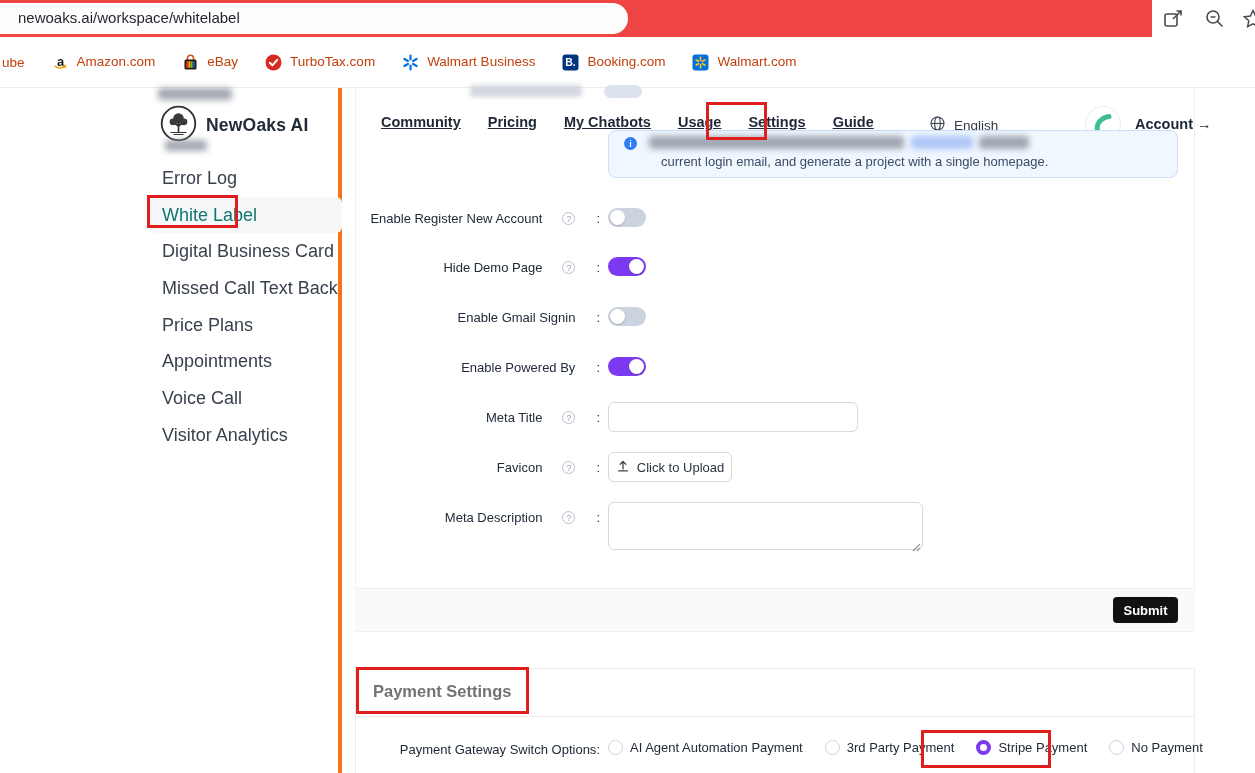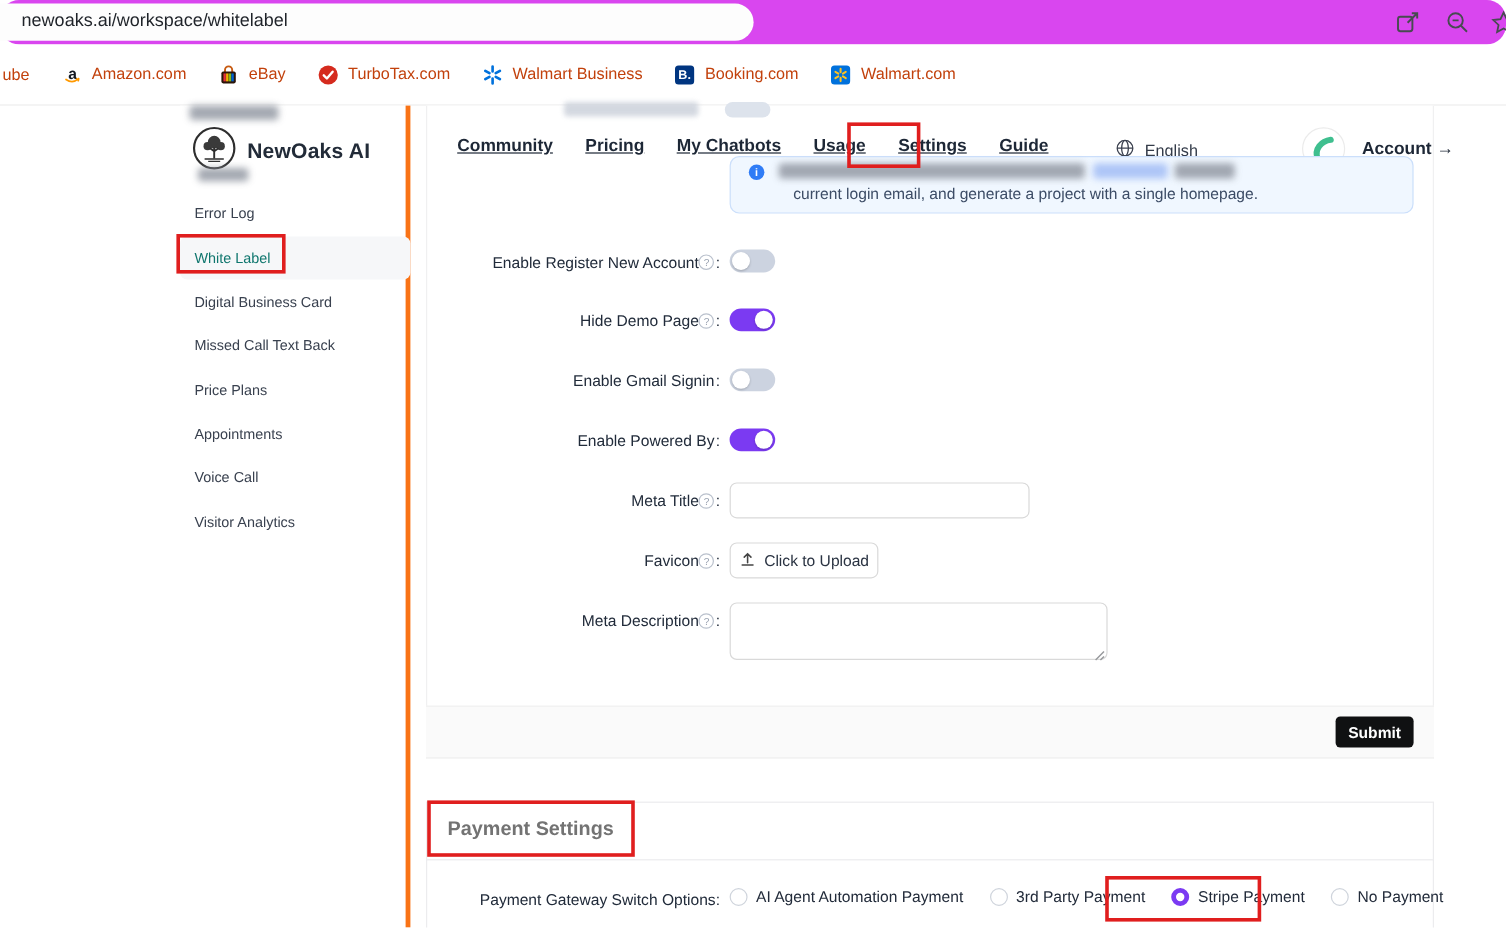--- a/index.html
+++ b/index.html
@@ -1,41 +1,41 @@
 <!DOCTYPE html>
 <html><head>
 <meta charset="utf-8">
 <style>
   * { margin:0; padding:0; box-sizing:border-box; }
   html,body { width:1255px; height:773px; overflow:hidden; background:#fff;
     font-family:"Liberation Sans", sans-serif; }
   body { position:relative; }
 
   
-  .topbar { position:absolute; left:0; top:0; width:1255px; height:37px; background:#d946ef;border-radius:16px; }
+  .topbar { position:absolute; left:0; top:0; width:1152px; height:37px; background:#ef4444; }
   .addr-pill { position:absolute; left:-24px; top:3px; width:652px; height:31px;
     background:#fdfdfd; border-radius:16px; }
   .url-text { position:absolute; left:18px; top:9px; font-size:15px; color:#1f2329; }
   .b-action { position:absolute; top:8px; width:22px; height:22px; cursor:pointer; }
 
   
   .bookmarks { position:absolute; left:0; top:37px; width:1255px; height:51px; background:#fff;
     border-bottom:1px solid #ededed; display:flex; align-items:center; padding-left:2px; }
   .bm { display:flex; align-items:flex-start; gap:8px; margin-right:27px; font-size:13.5px;
     color:#c2410c; cursor:pointer; white-space:nowrap; }
   .bm-ico { width:17px; height:17px; display:inline-flex; }
 
   
   .sidebar { position:absolute; left:150px; top:88px; width:192px; height:685px;
     border-right:4px solid #f97316; background:#fff; }
   .brand { position:absolute; left:10px; top:17px; display:flex; align-items:center; gap:9px; }
   .brand-name { font-size:17.5px; font-weight:600; color:#222b38; letter-spacing:.2px; }
   .menu { position:absolute; left:0; top:72px; width:192px; }
   .menu-item { height:36.7px; display:flex; align-items:center; padding-left:12px;
-    font-size:12px; color:#39414f; cursor:pointer; }
+    font-size:18px; color:#39414f; cursor:pointer; }
   .menu-item.active { background:#f6f7f9; color:#0f766e; border-radius:6px; }
 
   
   .redact { position:absolute; background:#8d939e; opacity:.8; border-radius:3px; filter:blur(3px); }
   .redact.blue { background:#9db9f5; }
   .redact.light { background:#c9cfd9; }
 
   
   .nav { position:absolute; left:381px; top:114px; display:flex; gap:27px;
     font-size:14.5px; font-weight:600; color:#1d2736; }
@@ -54,21 +54,21 @@
     background:#f0f7ff; border:1px solid #cbdffb; border-radius:8px; }
   .info-dot { position:absolute; left:15px; top:6px; width:13px; height:13px; border-radius:50%;
     background:#2f7cf6; color:#fff; font-size:9px; font-weight:700; display:flex;
     align-items:center; justify-content:center; }
   .banner-line2 { position:absolute; left:52px; top:23px; font-size:13px; color:#3c4c66; }
 
   
   .card-main { position:absolute; left:355px; top:88px; width:840px; height:544px;
     background:#fff; border:1px solid #f0f0f1; border-top:none; }
   .frow-label { position:absolute; left:300px; width:300px; display:flex; justify-content:flex-end;
-    align-items:center; gap:0; font-size:13px; color:#212b3a; height:19px; }
+    align-items:center; gap:20px; font-size:13px; color:#212b3a; height:19px; }
   .help { width:13px; height:13px; border:1px solid #b9c0cc; border-radius:50%;
     display:inline-flex; align-items:center; justify-content:center; font-size:8.5px;
     color:#98a1b0; cursor:pointer; }
   .colon { margin-left:1px; }
   .toggle { position:absolute; left:608px; width:38px; height:19px; border-radius:10px;
     background:#ccd3e0; cursor:pointer; }
   .toggle .knob { position:absolute; left:2px; top:2px; width:15px; height:15px;
     border-radius:50%; background:#fff; box-shadow:0 1px 2px rgba(0,0,0,.2); }
   .toggle.on { background:#7b3af2; }
   .toggle.on .knob { left:auto; right:2px; }

